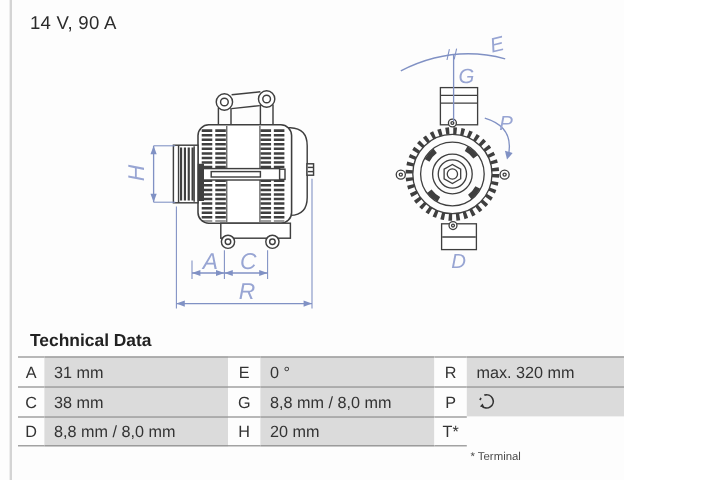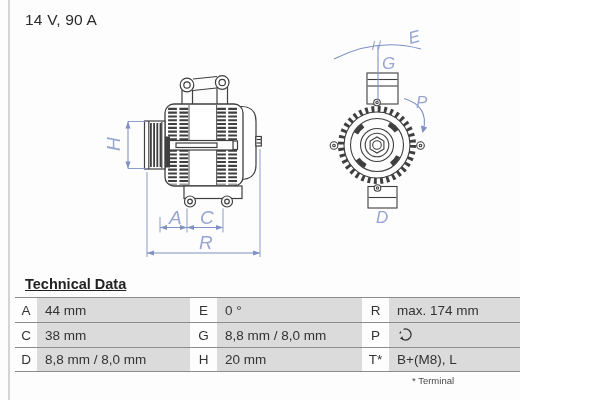--- a/index.html
+++ b/index.html
@@ -16,41 +16,41 @@
     background:#d4d4d4;
   }
   .title{
     position:absolute;left:25px;top:11px;
     font-size:15.5px;color:#2b2b2b;letter-spacing:.2px;
   }
   .diagram{position:absolute;left:0;top:0;}
 
   .tech-heading{
     position:absolute;left:25px;top:276px;
-    font-size:14.5px;font-weight:bold;color:#222;text-decoration:underline;
+    font-size:14.5px;font-weight:bold;color:#222;
   }
   .tech-table{
     position:absolute;left:15px;top:297px;
     width:578px;
     display:grid;
     grid-template-columns:22px 153px 27px 145px 27px 204px;
     grid-auto-rows:25px;
     font-size:13.5px;
   }
   .cell{
     display:flex;align-items:center;
     border-top:1px solid #8c8c8c;
     box-sizing:border-box;
     white-space:nowrap;
   }
   .cell.key{justify-content:center;background:#fdfdfd;color:#333;}
   .cell.val{background:#dbdbdb;padding-left:8px;color:#333;}
   .cell.bottom{border-bottom:1px solid #8c8c8c;}
   .footnote{
-    position:absolute;left:412px;top:375px;
+    position:absolute;left:392px;top:375px;
     font-size:9.5px;color:#4a4a4a;
   }
   .rot-icon{display:block;}
 </style>
 </head>
 <body>
 
 <div class="page">
   <div class="left-edge"></div>
 
@@ -183,41 +183,40 @@
       <text x="416" y="108">P</text>
       <text x="376" y="223">D</text>
     </g>
   </svg>
 
   <div class="tech-heading">Technical Data</div>
 
   <div class="tech-table">
 
     <div class="cell key">A</div>
-    <div class="cell val">44 mm</div>
+    <div class="cell val">31 mm</div>
     <div class="cell key">E</div>
     <div class="cell val">0 °</div>
     <div class="cell key">R</div>
-    <div class="cell val">max. 174 mm</div>
+    <div class="cell val">max. 320 mm</div>
 
     <div class="cell key">C</div>
     <div class="cell val">38 mm</div>
     <div class="cell key">G</div>
     <div class="cell val">8,8 mm / 8,0 mm</div>
     <div class="cell key">P</div>
     <div class="cell val">
       <svg class="rot-icon" width="17" height="16" viewBox="0 0 17 16">
         <path d="M 6.6 2.3 A 5.5 5.5 0 1 1 4.3 11" fill="none" stroke="#333" stroke-width="1.4"></path>
         <path d="M 3.1 6.5 A 5.5 5.5 0 0 1 4.6 3.6" fill="none" stroke="#333" stroke-width="1.4" stroke-dasharray="2 1.8"></path>
         <path d="M5.2 9.2 L2.9 11.8 L6.5 12.3 Z" fill="#333"></path>
       </svg>
     </div>
 
     <div class="cell key bottom">D</div>
     <div class="cell val bottom">8,8 mm / 8,0 mm</div>
     <div class="cell key bottom">H</div>
     <div class="cell val bottom">20 mm</div>
     <div class="cell key bottom">T*</div>
-    <div class="cell val bottom">B+(M8), L</div>
   </div>
 
   <div class="footnote">* Terminal</div>
 </div>
 
 </body></html>

